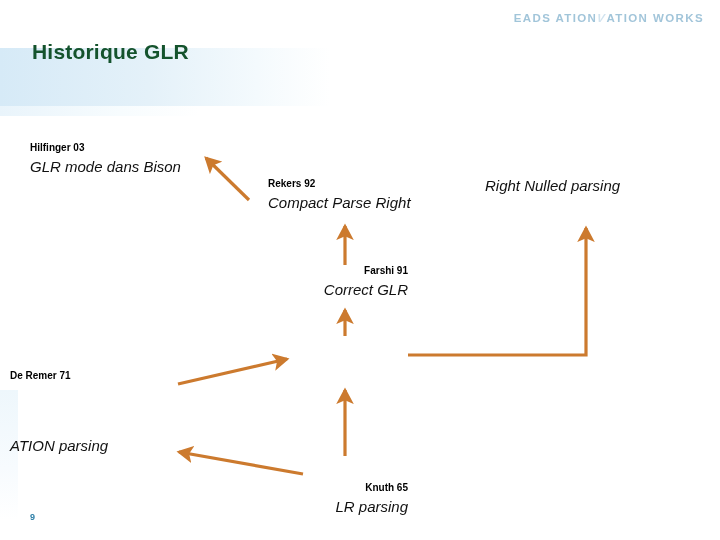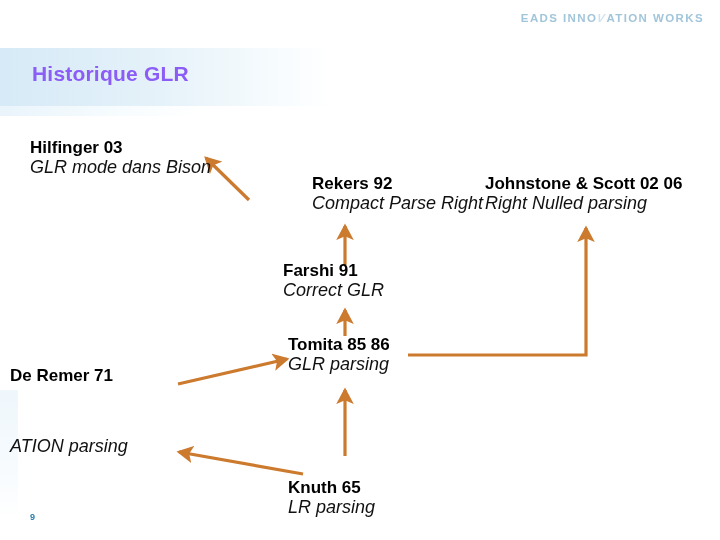--- a/index.html
+++ b/index.html
@@ -49,57 +49,57 @@
     position: absolute;
     left: 0;
     top: 106px;
     width: 200px;
     height: 10px;
     background: linear-gradient(to right, #e9f4fb 0%, #f7fcfe 60%, #ffffff 100%);
   }
   #page-title {
     position: absolute;
     left: 32px;
-    top: 62px;
+    top: 40px;
     font-size: 21px;
     font-weight: bold;
-    color: #8b5cf6;
+    color: #14532d;
     letter-spacing: 0.2px;
   }
 
   
   #left-strip {
     position: absolute;
     left: 0;
     top: 390px;
     width: 18px;
     height: 130px;
     background: linear-gradient(to bottom, #eef7fc 0%, #f7fbfe 60%, #ffffff 100%);
   }
 
   
   .node {
     position: absolute;
     white-space: nowrap;
   }
   .node .node-title {
-    font-size: 17px;
+    font-size: 10px;
     font-weight: bold;
     color: #000000;
     line-height: 17px;
   }
   .node .node-sub {
-    font-size: 18px;
+    font-size: 15px;
     font-style: italic;
     color: #111111;
     line-height: 16px;
     margin-top: 3px;
   }
   .node.align-right { text-align: left; }
-  .node.align-center { text-align: left; }
+  .node.align-center { text-align: right; }
 
   
   #arrows {
     position: absolute;
     left: 0;
     top: 0;
     width: 720px;
     height: 540px;
     pointer-events: none;
   }
@@ -113,21 +113,21 @@
     color: #2d7fa8;
     font-weight: bold;
   }
 </style>
 </head>
 <body>
 
 <div id="slide">
 
   <div id="logo">
-    <span>EADS INNO</span><span class="slash">V</span><span>ATION WORKS</span>
+    <span>EADS ATION</span><span class="slash">V</span><span>ATION WORKS</span>
   </div>
 
   <div id="title-band"></div>
   <div id="title-band-lower"></div>
   <div id="page-title">Historique GLR</div>
 
   <div id="left-strip"></div>
 
   <svg id="arrows" viewBox="0 0 720 540" width="720" height="540">
     <defs>
@@ -149,39 +149,34 @@
     <line x1="178" y1="384" x2="287" y2="359" stroke="#cc7a2e" stroke-width="3.2" marker-end="url(#ah)"></line>
 
     <line x1="303" y1="474" x2="179" y2="452" stroke="#cc7a2e" stroke-width="3.2" marker-end="url(#ah)"></line>
   </svg>
 
   <div class="node" style="left:30px; top:139px;">
     <div class="node-title">Hilfinger 03</div>
     <div class="node-sub">GLR mode dans Bison</div>
   </div>
 
-  <div class="node" style="left:268px; top:175px;margin-left:44px;">
+  <div class="node" style="left:268px; top:175px;">
     <div class="node-title">Rekers 92</div>
     <div class="node-sub">Compact Parse Right</div>
   </div>
 
   <div class="node" style="left:485px; top:175px;">
-    <div class="node-title">Johnstone &amp; Scott 02 06</div>
     <div class="node-sub">Right Nulled parsing</div>
   </div>
 
   <div class="node align-center" style="left:283px; top:262px; width:125px;">
     <div class="node-title">Farshi 91</div>
     <div class="node-sub">Correct GLR</div>
   </div>
 
-  <div class="node align-center" style="left:288px; top:336px; width:120px;">
-    <div class="node-title">Tomita 85 86</div>
-    <div class="node-sub">GLR parsing</div>
-  </div>
 
   <div class="node align-right" style="left:10px; top:367px; width:162px;">
     <div class="node-title">De Remer 71</div>
   </div>
 
   <div class="node align-right" style="left:10px; top:435px; width:162px;">
     <div class="node-sub">ATION parsing</div>
   </div>
 
   <div class="node align-center" style="left:288px; top:479px; width:120px;">

